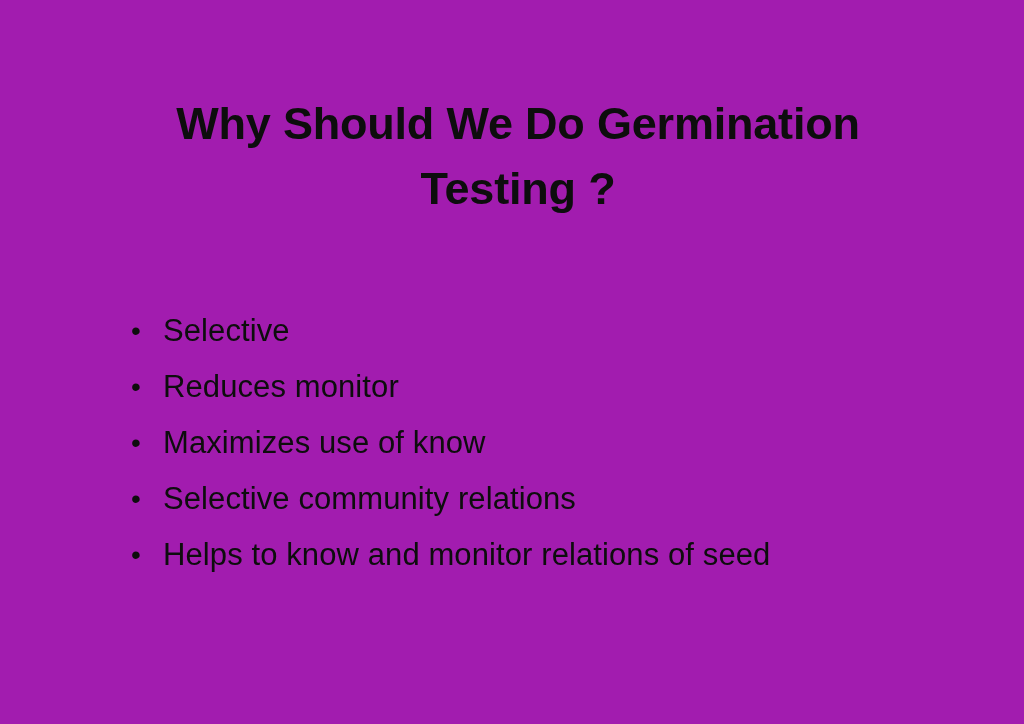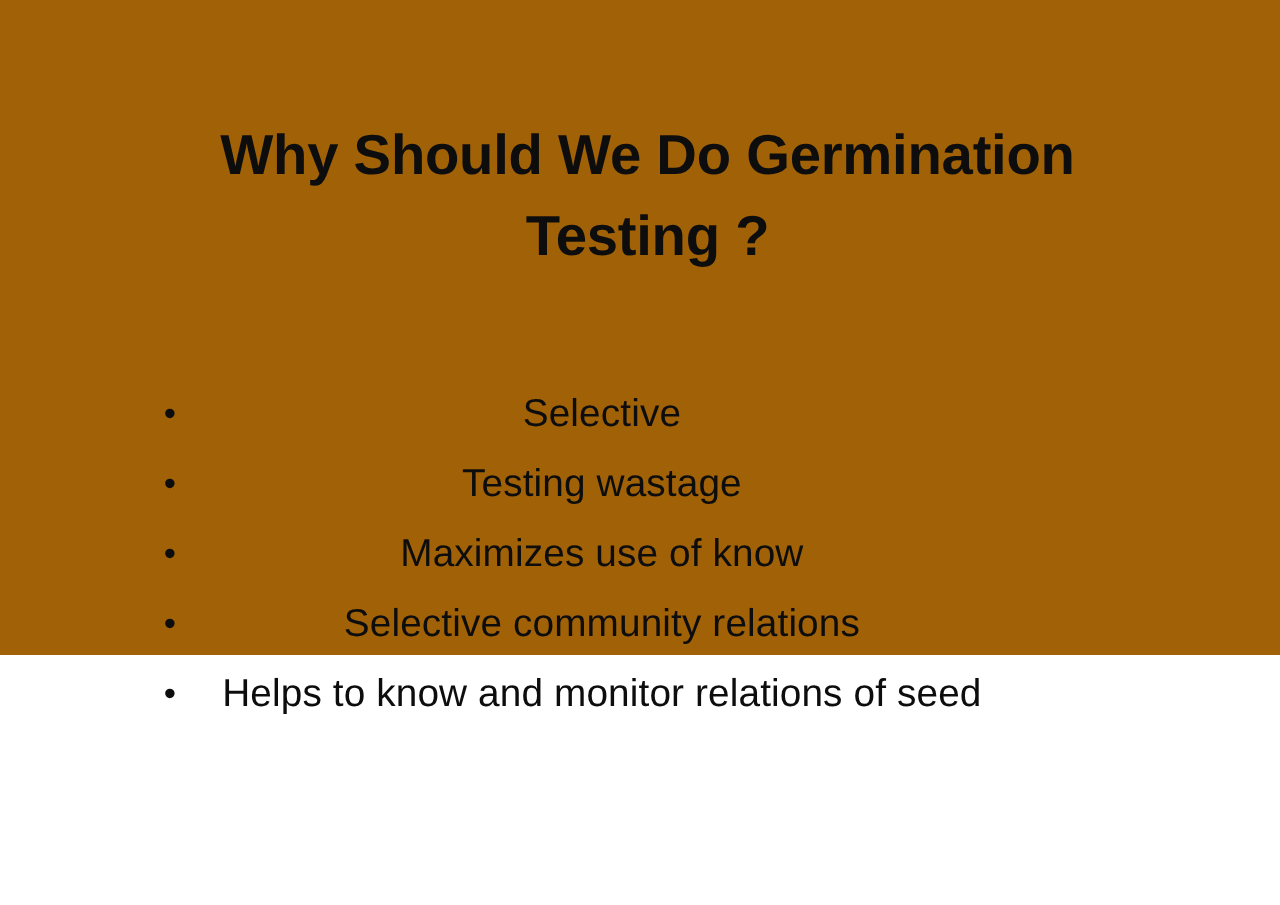--- a/index.html
+++ b/index.html
@@ -12,22 +12,22 @@
     height: 724px;
     overflow: hidden;
     font-family: "Liberation Sans", sans-serif;
     color: #0d0d0d;
     -webkit-font-smoothing: antialiased;
   }
 
   .slide {
     position: relative;
     width: 1024px;
-    height: 524px;
-    background: #a16207;
+    height: 724px;
+    background: #a21caf;
     box-sizing: border-box;
   }
 
   
   .slide-title {
     position: absolute;
     left: 112px;
     top: 62px;
     width: 812px;
     text-align: center;
@@ -69,42 +69,41 @@
     top: 0;
     width: 20px;
     line-height: 56px;
     font-size: 28px;
     color: #0d0d0d;
     text-align: left;
   }
 
   .bullet-item .bullet-text {
     display: block;
-    text-align: center;
   }
 </style>
 </head>
 <body>
 
 <div class="slide">
 
   <h1 class="slide-title">Why Should We Do Germination
 Testing ?</h1>
 
   <div class="body-box">
     <ul class="bullet-list">
 
       <li class="bullet-item">
         <span class="bullet-dot">•</span>
         <span class="bullet-text">Selective</span>
       </li>
 
       <li class="bullet-item">
         <span class="bullet-dot">•</span>
-        <span class="bullet-text">Testing wastage</span>
+        <span class="bullet-text">Reduces monitor</span>
       </li>
 
       <li class="bullet-item">
         <span class="bullet-dot">•</span>
         <span class="bullet-text">Maximizes use of know</span>
       </li>
 
       <li class="bullet-item">
         <span class="bullet-dot">•</span>
         <span class="bullet-text">Selective community relations</span>

